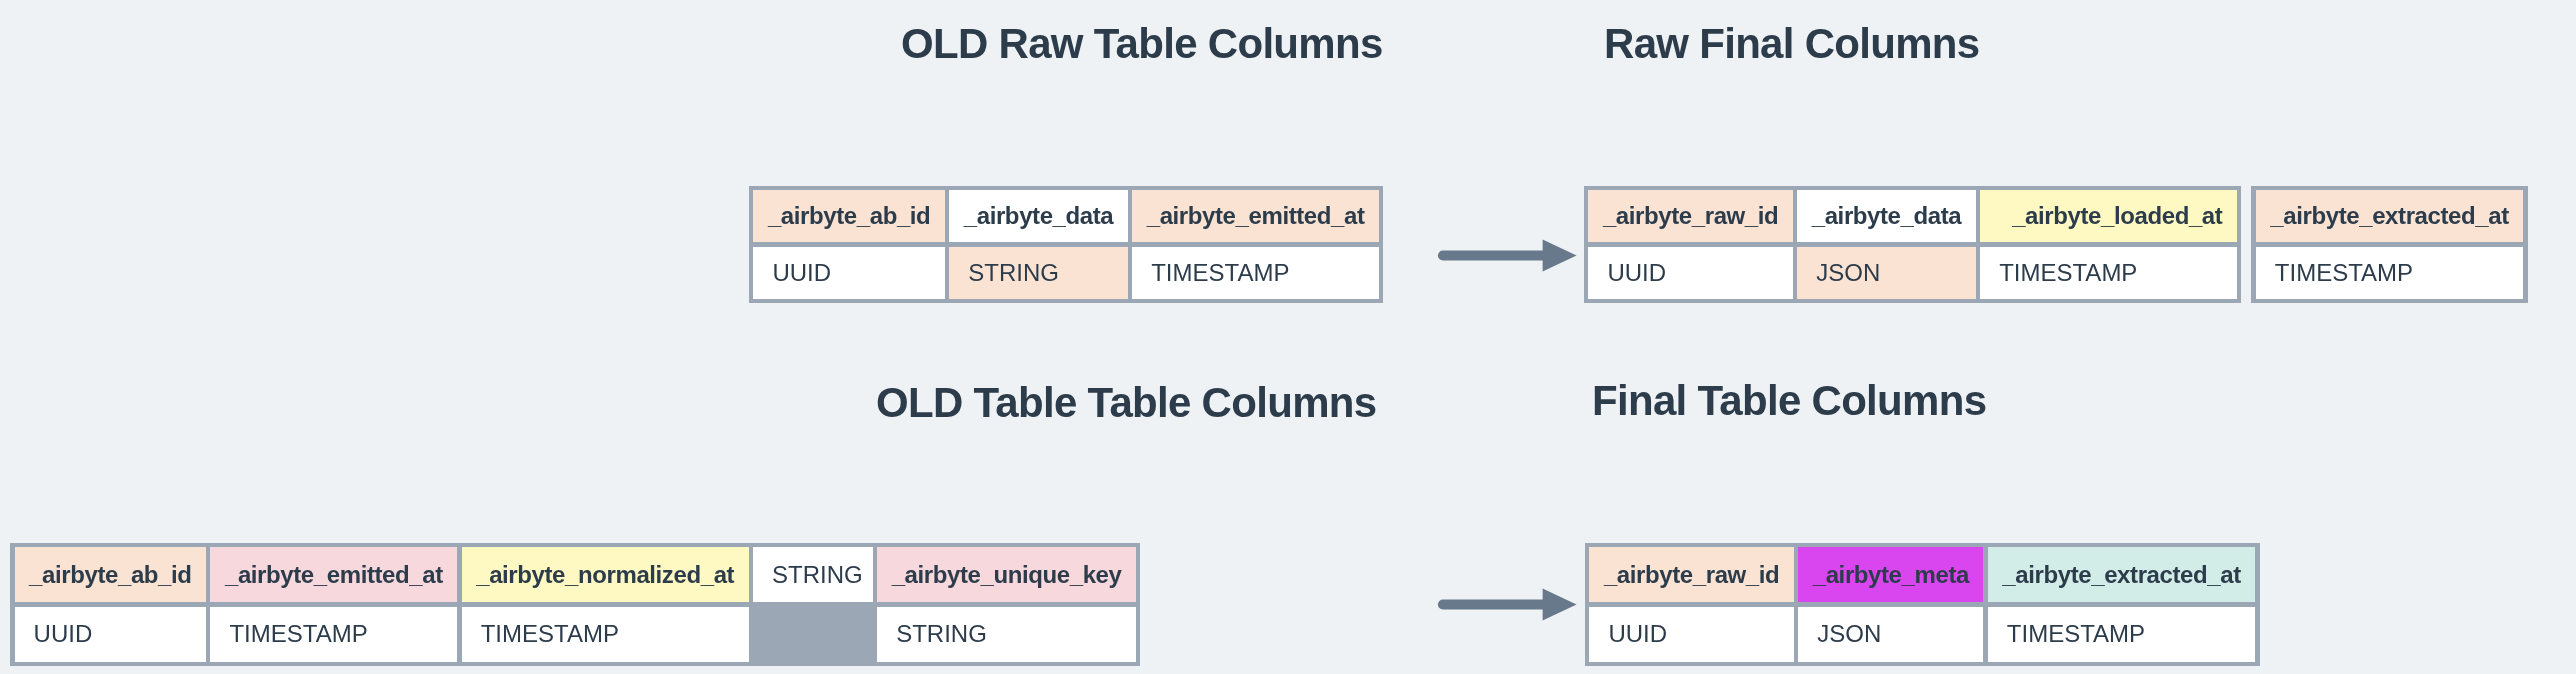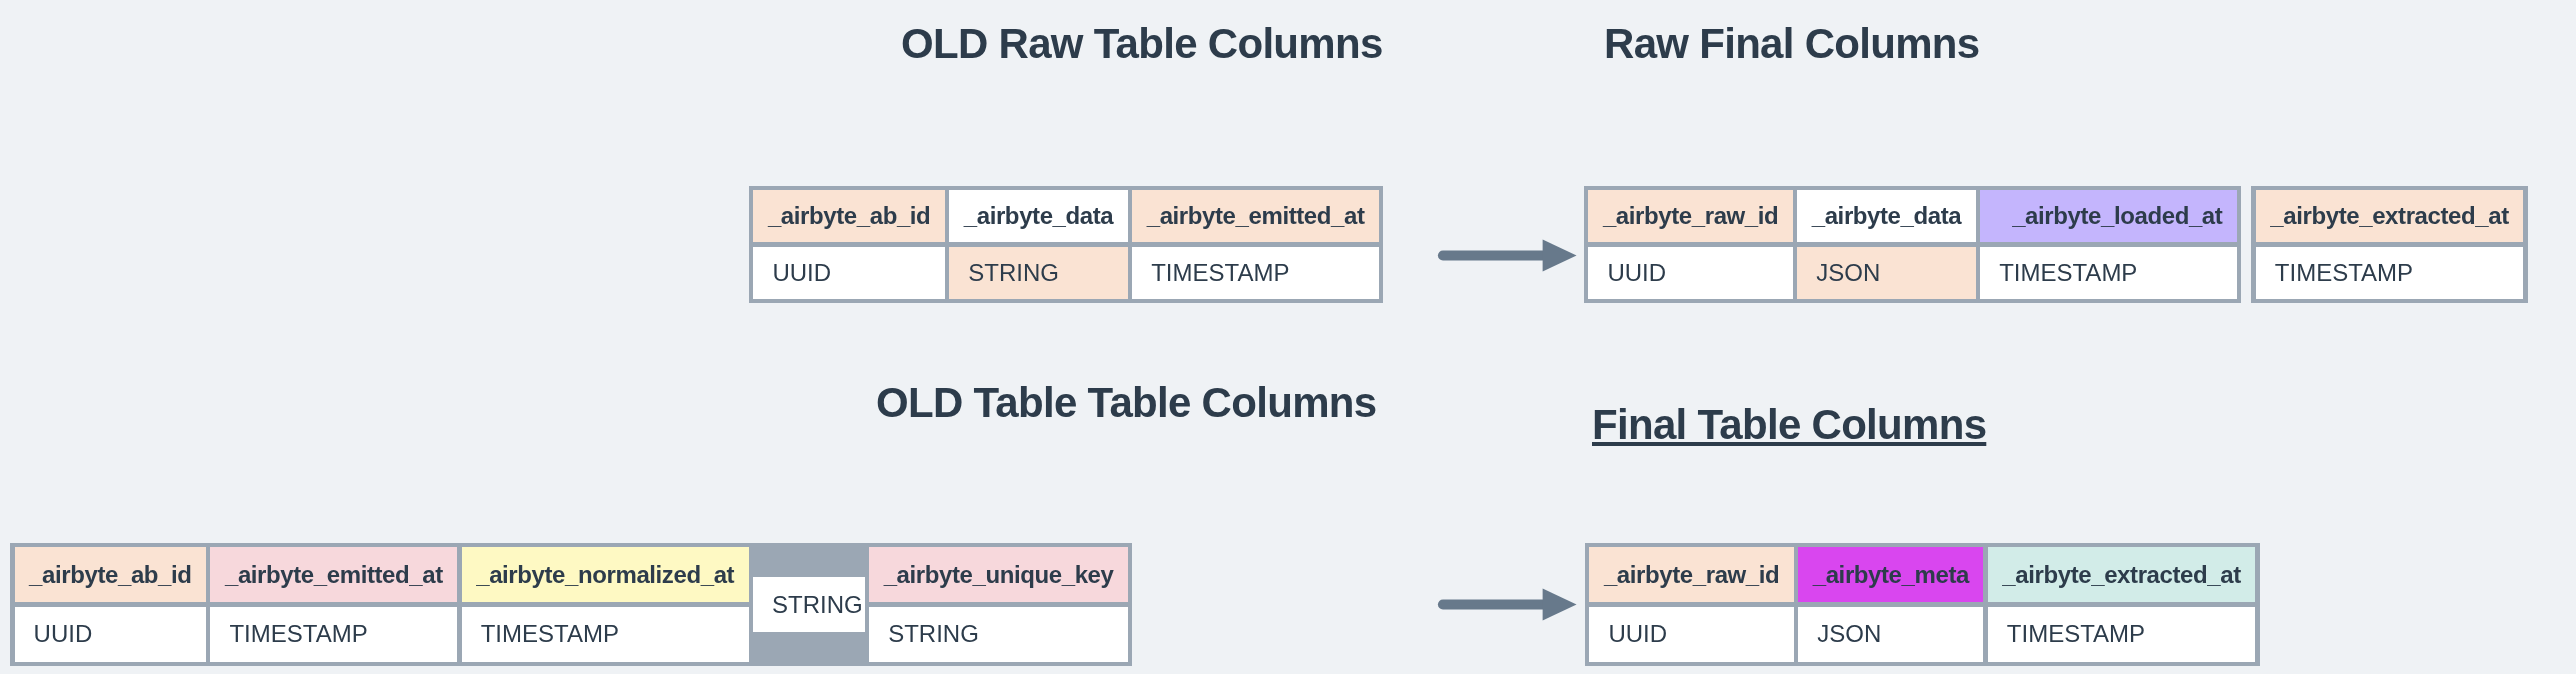--- a/index.html
+++ b/index.html
@@ -25,21 +25,20 @@
     letter-spacing: -0.7px;
     color: var(--text, #2d3c4b);
     white-space: nowrap;
   }
   .dtable {
     position: absolute;
     display: flex;
     background: var(--grid, #9ba7b4);
     padding: 4.4px;
     gap: 4.4px;
-    align-items: center;
   }
   .dtable-group {
     position: absolute;
     display: flex;
     gap: 10.2px;
     align-items: flex-start;
   }
   .dtable-group .dtable {
     position: static;
   }
@@ -58,41 +57,41 @@
     background: #ffffff;
   }
   .cell.header {
     font-weight: bold;
     justify-content: center;
     padding: 0 14.5px;
     letter-spacing: -0.4px;
   }
   .cell.type {
     justify-content: flex-start;
-    padding: 0 2px 0 19px;
+    padding: 0 10px 0 19px;
   }
   .t-bottom .cell { height: 55px; }
   .arrow {
     position: absolute;
     width: 145px;
     height: 39px;
   }
 </style>
 </head>
 <body>
 
 <div class="canvas">
 
   <div class="diagram-title" style="left:901px; top:17.5px;">OLD Raw Table Columns</div>
 
   <div class="diagram-title" style="left:1604px; top:17.5px;">Raw Final Columns</div>
 
   <div class="diagram-title" style="left:876px; top:377px;">OLD Table Table Columns</div>
 
-  <div class="diagram-title" style="left:1592px; top:399px;text-decoration:underline;">Final Table Columns</div>
+  <div class="diagram-title" style="left:1592px; top:375px;">Final Table Columns</div>
 
   <div class="dtable t-top" style="left:749px; top:186px;">
       <div class="col">
         <div class="cell header" style="background: rgb(250, 227, 211);">_airbyte_ab_id</div>
         <div class="cell type" style="background: rgb(255, 255, 255);">UUID</div>
       </div>
       <div class="col">
         <div class="cell header" style="background: rgb(255, 255, 255);">_airbyte_data</div>
         <div class="cell type" style="background: rgb(250, 227, 211);">STRING</div>
       </div>
@@ -106,21 +105,21 @@
     <div class="dtable t-top">
         <div class="col">
           <div class="cell header" style="background: rgb(250, 227, 211);">_airbyte_raw_id</div>
           <div class="cell type" style="background: rgb(255, 255, 255);">UUID</div>
         </div>
         <div class="col">
           <div class="cell header" style="background: rgb(255, 255, 255);">_airbyte_data</div>
           <div class="cell type" style="background: rgb(250, 227, 211);">JSON</div>
         </div>
         <div class="col">
-          <div class="cell header" style="background: #c4b5fd; padding-left: 32px;">_airbyte_loaded_at</div>
+          <div class="cell header" style="background: #fef9c3; padding-left: 32px;">_airbyte_loaded_at</div>
           <div class="cell type" style="background: rgb(255, 255, 255);">TIMESTAMP</div>
         </div>
       </div>
     <div class="dtable t-top">
         <div class="col">
           <div class="cell header" style="background: rgb(250, 227, 211);">_airbyte_extracted_at</div>
           <div class="cell type" style="background: rgb(255, 255, 255);">TIMESTAMP</div>
         </div>
       </div>
   </div>

